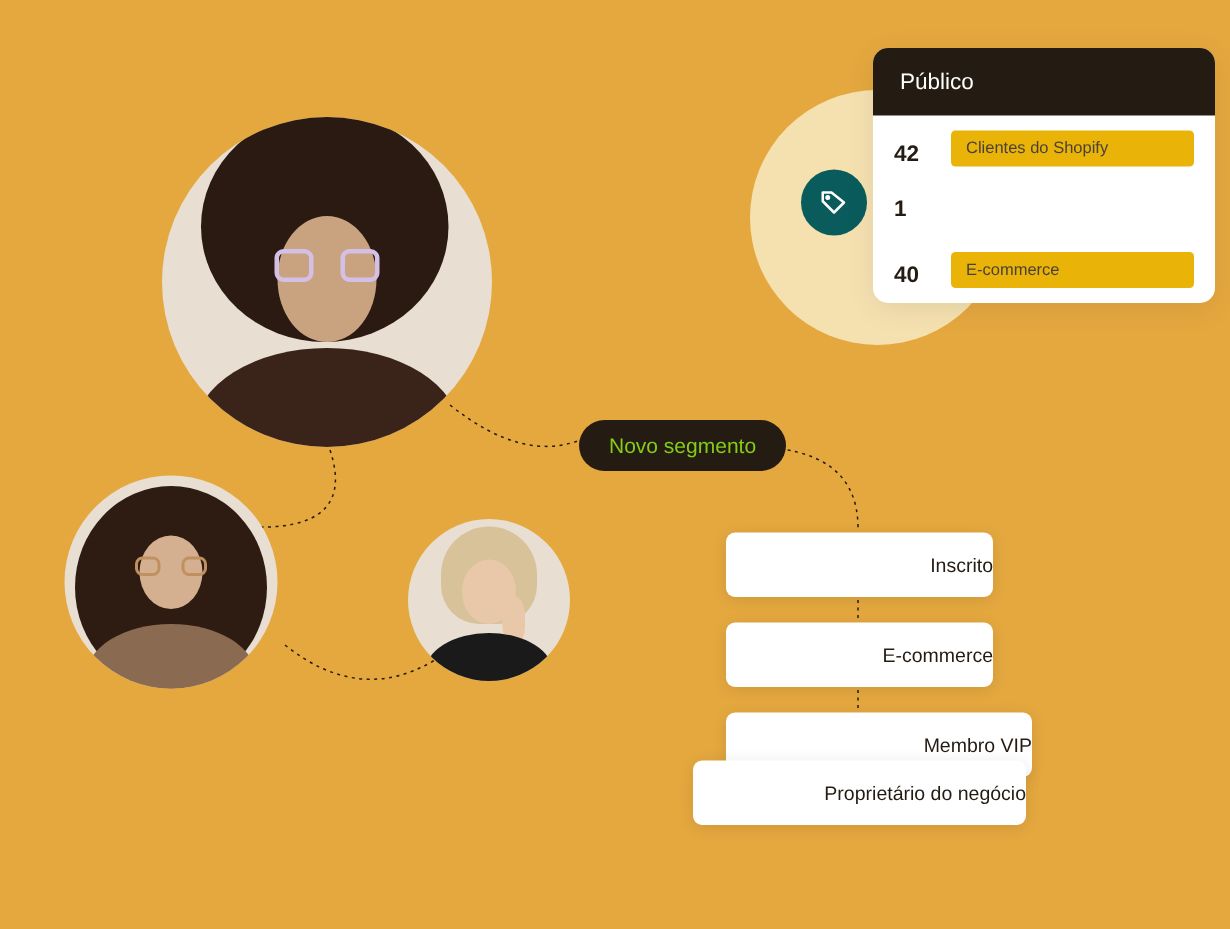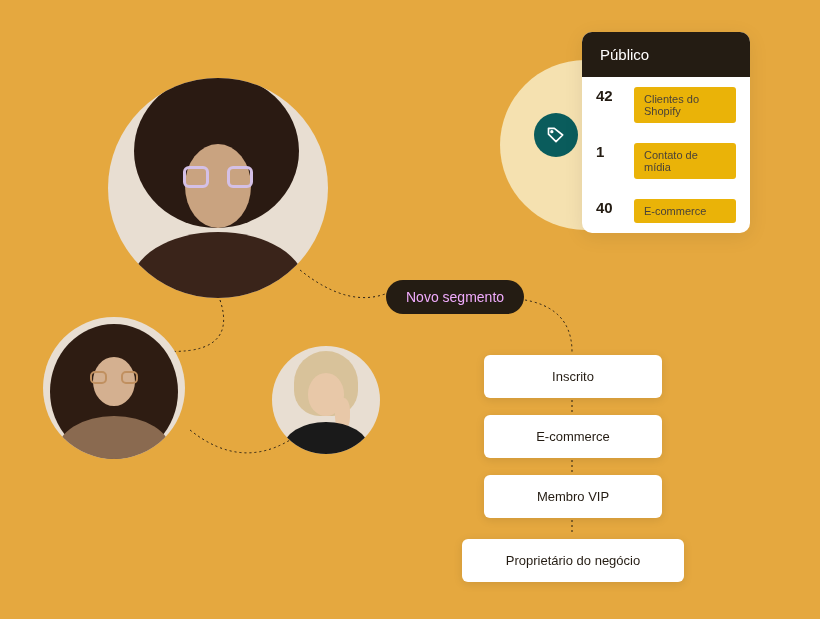--- a/index.html
+++ b/index.html
@@ -35,39 +35,39 @@
 
 .av3 .hair{width:60%;height:60%;background:#d8c29a;left:20%;top:5%;border-radius:50% 50% 40% 40%}
 .av3 .face{width:34%;height:40%;left:33%;top:25%;background:#e8c8a8}
 .av3 .body{background:#1a1a1a}
 .av3 .hand{position:absolute;width:14%;height:30%;background:#e8c8a8;left:58%;top:48%;border-radius:40%}
 
 
 svg.connectors{position:absolute;left:0;top:0;width:820px;height:619px;pointer-events:none}
 
 
-.segment-pill{position:absolute;left:386px;top:280px;background:#241c13;color:#f0abfc;font-size:14px;padding:9px 20px;border-radius:999px}
+.segment-pill{position:absolute;left:386px;top:280px;background:#241c13;color:#84cc16;font-size:14px;padding:9px 20px;border-radius:999px}
 
 
 .tag-badge{position:absolute;left:534px;top:113px;width:44px;height:44px;border-radius:50%;background:#0a5c5c;display:flex;align-items:center;justify-content:center}
 .tag-badge svg{width:20px;height:20px}
 
 
-.card{position:absolute;left:582px;top:32px;width:168px;background:#fff;border-radius:10px;box-shadow:0 4px 20px rgba(0,0,0,0.08);overflow:hidden}
+.card{position:absolute;left:582px;top:32px;width:228px;background:#fff;border-radius:10px;box-shadow:0 4px 20px rgba(0,0,0,0.08);overflow:hidden}
 .card-head{background:#241c13;color:#fff;padding:14px 18px;font-size:15px;font-weight:500}
-.row{display:flex;align-items:flex-start;padding:10px 14px;gap:12px}
+.row{display:flex;align-items:flex-end;padding:10px 14px;gap:12px}
 .row .num{font-weight:700;font-size:15px;color:#241c13;width:26px}
 .row .chip{background:#eab308;color:#4a4238;font-size:11px;padding:6px 10px;border-radius:3px;flex:1}
 
 
-.seg-chip{position:absolute;background:#fff;border-radius:6px;box-shadow:0 2px 10px rgba(0,0,0,0.1);font-size:13px;color:#241c13;padding:14px 0;text-align:center}
+.seg-chip{position:absolute;background:#fff;border-radius:6px;box-shadow:0 2px 10px rgba(0,0,0,0.1);font-size:13px;color:#241c13;padding:14px 0;text-align:right}
 .sc1{left:484px;top:355px;width:178px}
 .sc2{left:484px;top:415px;width:178px}
-.sc3{left:484px;top:475px;width:178px}
-.sc4{left:462px;top:539px;width:222px}
+.sc3{left:484px;top:475px;width:204px}
+.sc4{left:462px;top:507px;width:222px}
 </style>
 </head>
 <body>
 
 <div class="bg-circle"></div>
 
 <svg class="connectors">
   <path d="M 220 300 Q 240 360 150 350" fill="none" stroke="#241c13" stroke-width="1" stroke-dasharray="2 3"></path>
   <path d="M 300 270 Q 350 310 390 292" fill="none" stroke="#241c13" stroke-width="1" stroke-dasharray="2 3"></path>
   <path d="M 190 430 Q 240 470 290 440" fill="none" stroke="#241c13" stroke-width="1" stroke-dasharray="2 3"></path>
@@ -114,21 +114,20 @@
 </div>
 
 <div class="card">
   <div class="card-head">Público</div>
   <div class="row">
     <div class="num">42</div>
     <div class="chip">Clientes do Shopify</div>
   </div>
   <div class="row">
     <div class="num">1</div>
-    <div class="chip">Contato de mídia</div>
   </div>
   <div class="row">
     <div class="num">40</div>
     <div class="chip">E-commerce</div>
   </div>
 </div>
 
 <div class="seg-chip sc1">Inscrito</div>
 <div class="seg-chip sc2">E-commerce</div>
 <div class="seg-chip sc3">Membro VIP</div>

